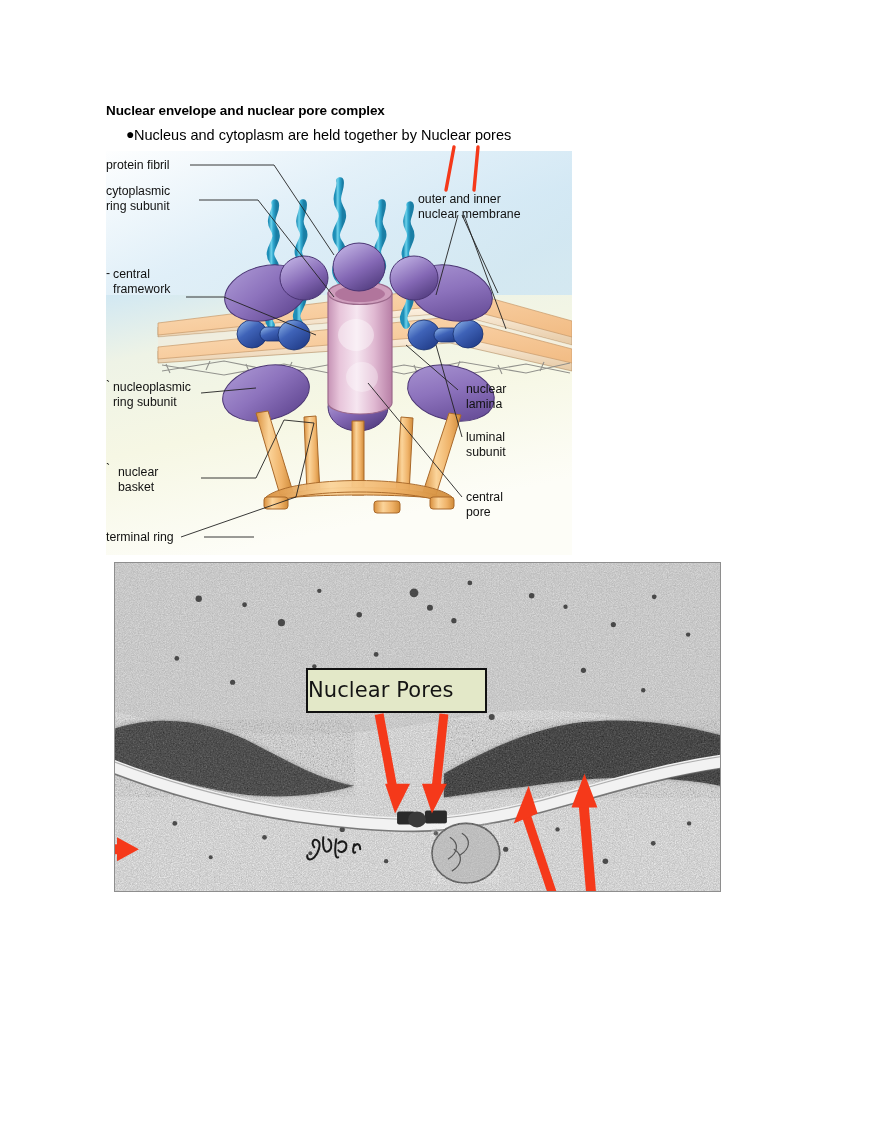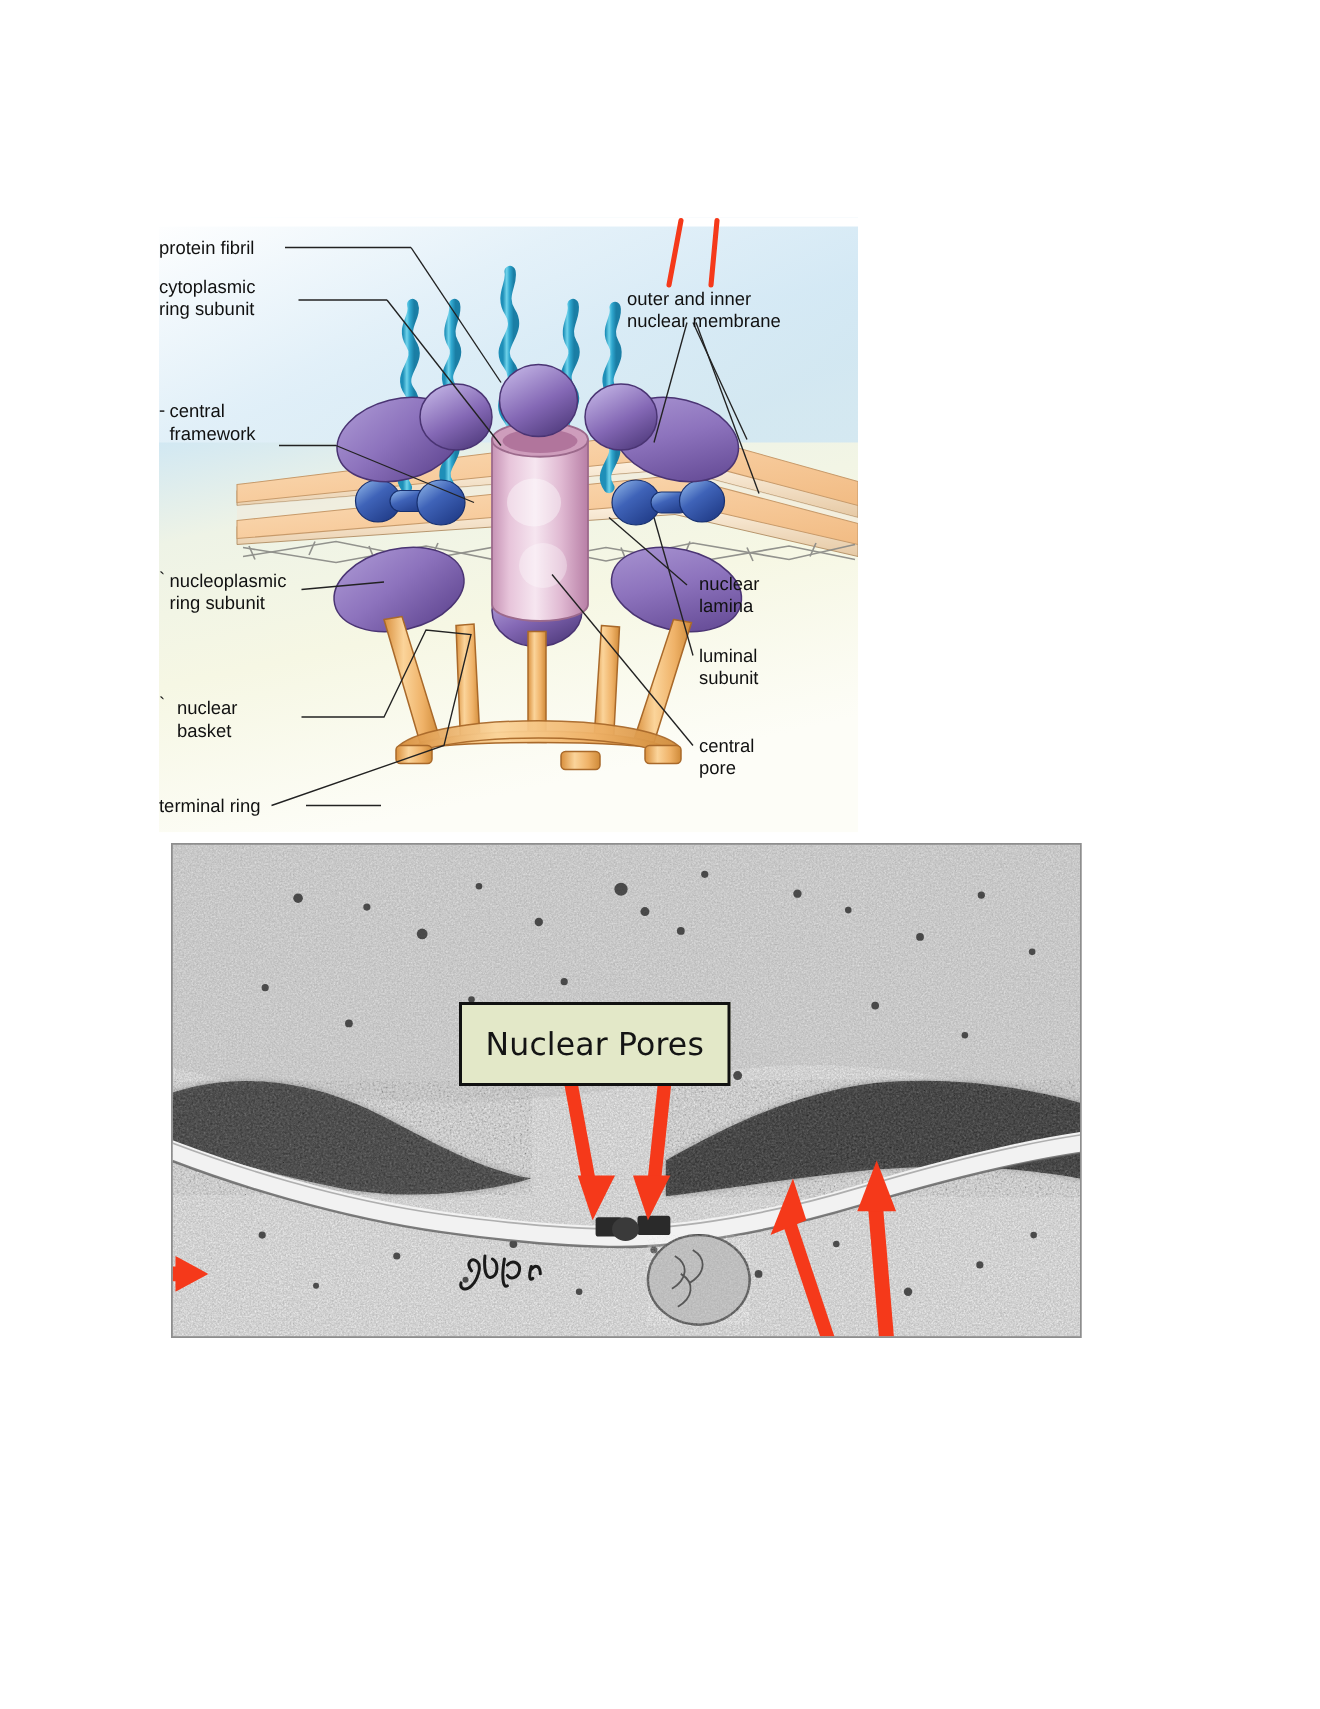--- a/index.html
+++ b/index.html
@@ -34,37 +34,46 @@
 
   
   #micrograph-figure{
     position:absolute;left:114px;top:562px;width:607px;height:330px;
     overflow:hidden;background:#9a9a9a;
     border:1px solid #8e8e8e;box-sizing:border-box;
   }
   #micrograph-svg{display:block;width:100%;height:100%;}
 
   #pores-callout{
-    position:absolute;left:306px;top:668px;width:181px;height:56px;
+    position:absolute;left:306px;top:668px;width:181px;height:45px;
     background:#e3e8c8;border:2.5px solid #111;box-sizing:border-box;
-    display:flex;align-items:center;justify-content:center;
+    display:flex;align-items:center;
     box-shadow:0 0 0 0 rgba(0,0,0,0);
   }
   #pores-callout-label{
     font-size:21px;line-height:1;color:#141414;letter-spacing:0.1px;
     font-family:"DejaVu Sans","Liberation Sans",sans-serif;
   }
 
   .lbl{font-size:12.3px;line-height:1.16;fill:#111;}
 </style>
 </head>
 <body>
 
 <div class="page">
 
+  <div id="heading-block">
+    <div id="doc-title">Nuclear envelope and nuclear pore complex</div>
+    <div id="bullet-list">
+      <div class="bullet-row">
+        <span class="bullet-dot">●</span>
+        <span class="bullet-text">Nucleus and cytoplasm are held together by Nuclear pores</span>
+      </div>
+    </div>
+  </div>
 
   <div id="diagram-figure">
     <svg id="diagram-svg" viewBox="0 0 466 410" xmlns="http://www.w3.org/2000/svg">
       <defs>
         <linearGradient id="gBack" x1="0" y1="0" x2="0.25" y2="1">
           <stop offset="0" stop-color="#ffffff"></stop>
           <stop offset="0.12" stop-color="#e8f3fa"></stop>
           <stop offset="0.33" stop-color="#cfe7f4"></stop>
           <stop offset="0.50" stop-color="#eef3e6"></stop>
           <stop offset="0.72" stop-color="#f6f7e4"></stop>

